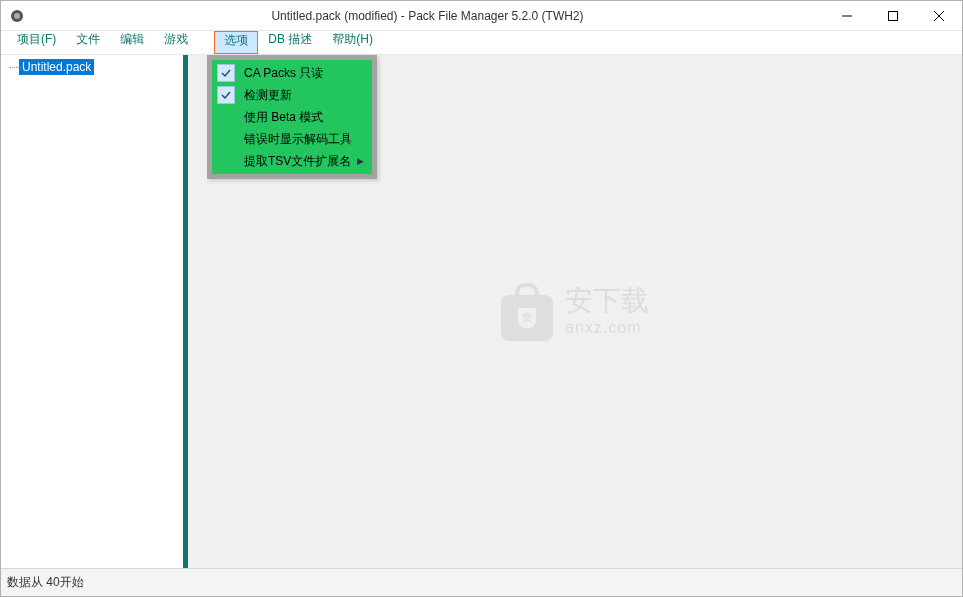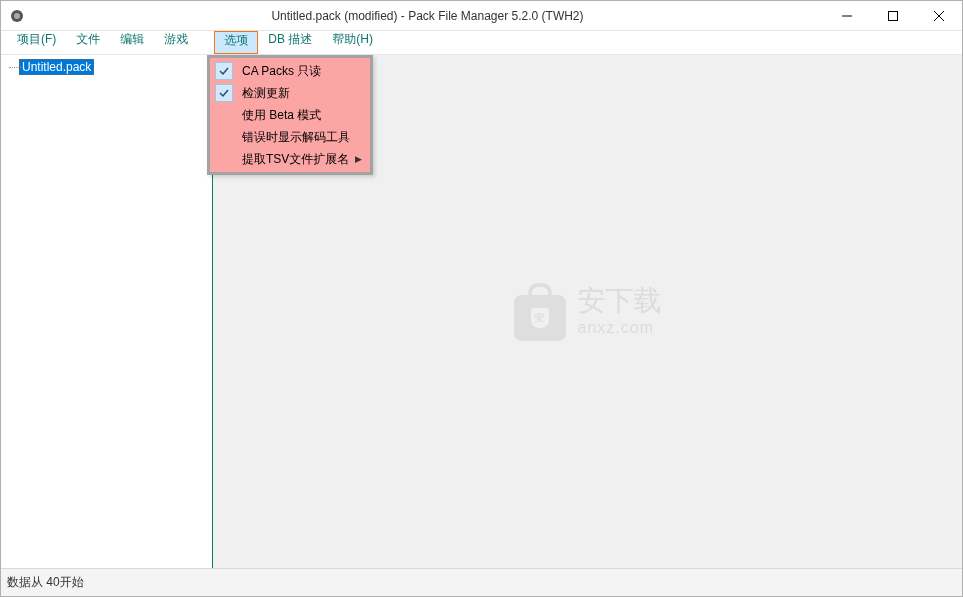--- a/index.html
+++ b/index.html
@@ -65,22 +65,22 @@
       background: #cce8ff;
       border: 1px solid #f97316;
       padding: 0 9px;
       margin-left: 16px;
     }
 
     .dropdown {
       position: absolute;
       top: 24px;
       left: 206px;
-      background: #fca5a5;
-      border: 3px solid #a3a3a3;
+      background: #22c55e;
+      border: 5px solid #a3a3a3;
       box-shadow: 2px 2px 4px rgba(0,0,0,0.15);
       min-width: 160px;
       padding: 2px;
       z-index: 100;
     }
     .dropdown-item {
       display: flex;
       align-items: center;
       height: 22px;
       padding-right: 18px;
@@ -113,23 +113,23 @@
       color: #333;
     }
 
     .content {
       flex: 1;
       display: flex;
       background: #fff;
       min-height: 0;
     }
     .tree-panel {
-      width: 212px;
-      background: #fff;
-      border-right: 1px solid #0f766e;
+      width: 187px;
+      background: #fff;
+      border-right: 5px solid #0f766e;
       padding: 4px;
       overflow: auto;
     }
     .tree-node {
       display: flex;
       align-items: center;
       height: 16px;
       padding-left: 14px;
       position: relative;
     }

